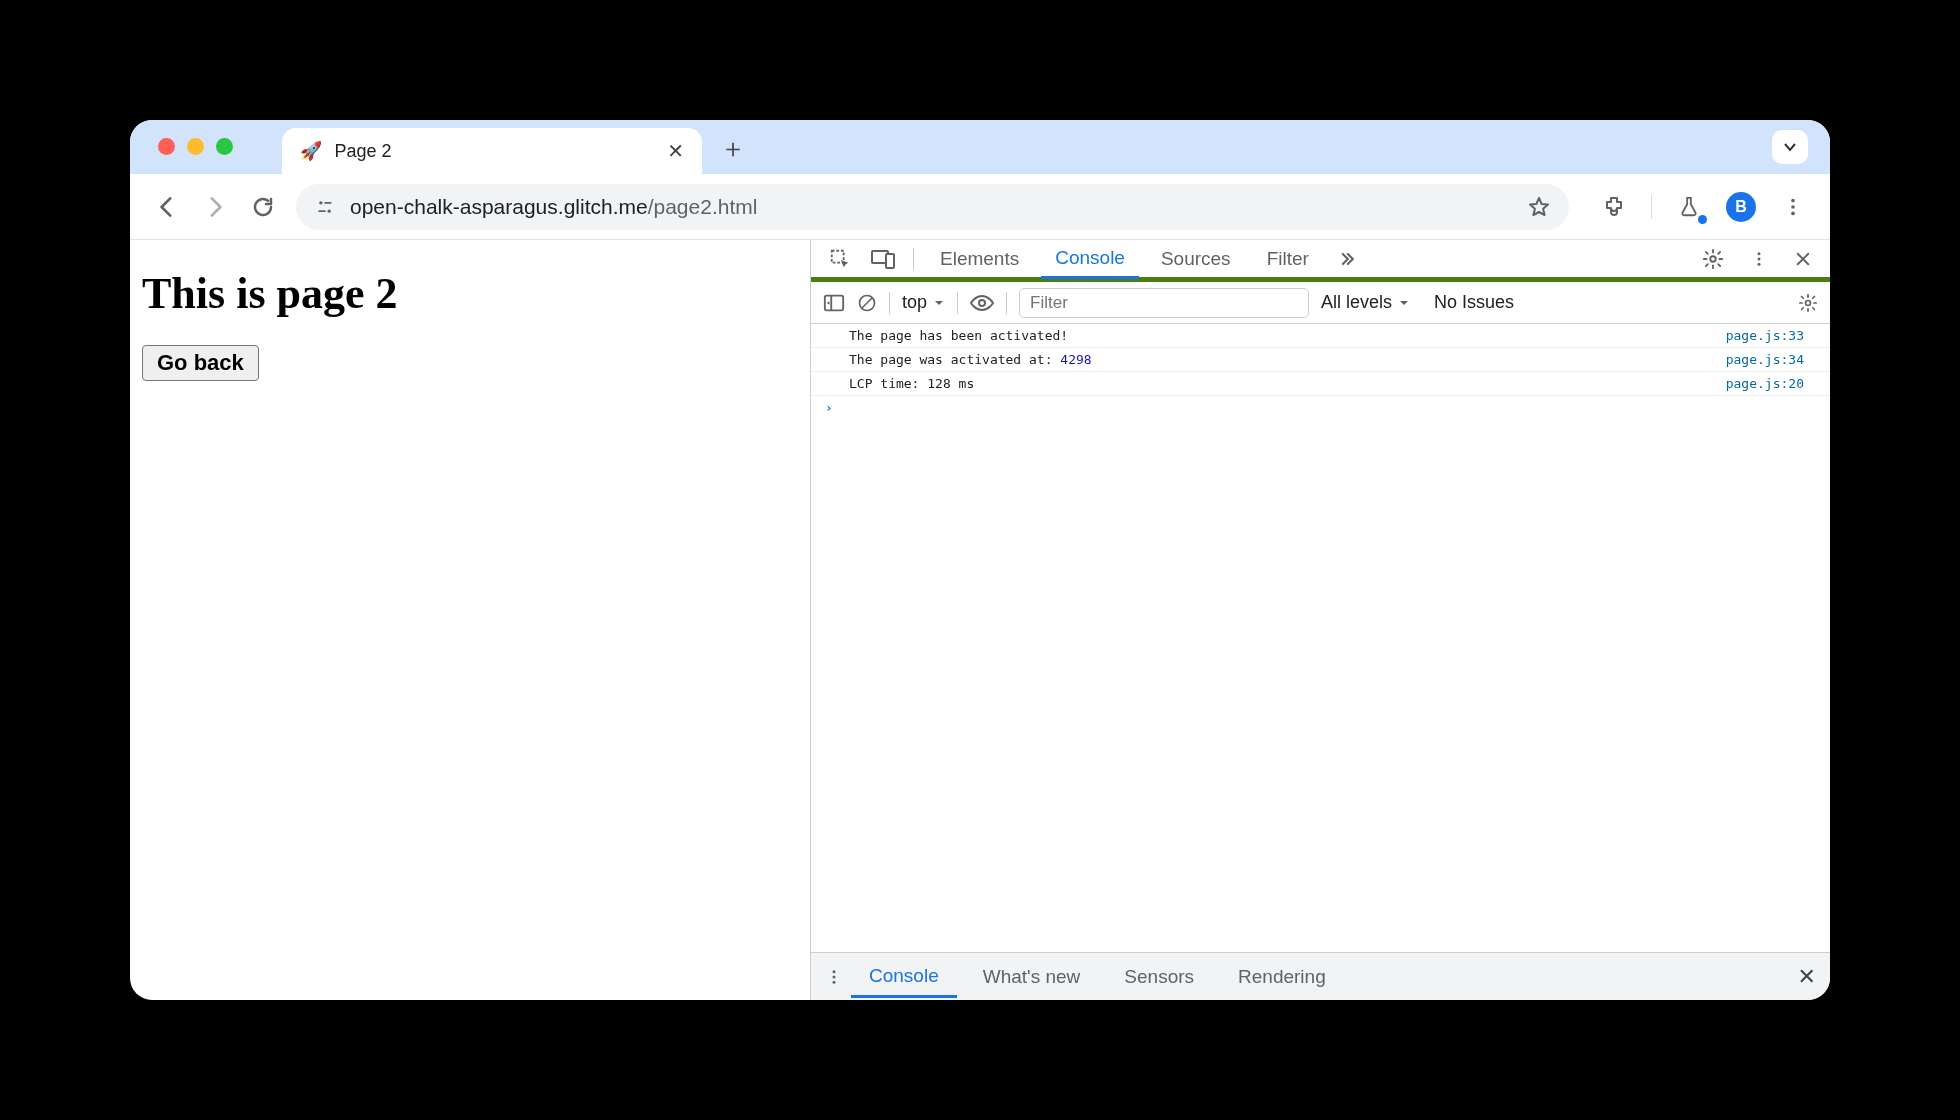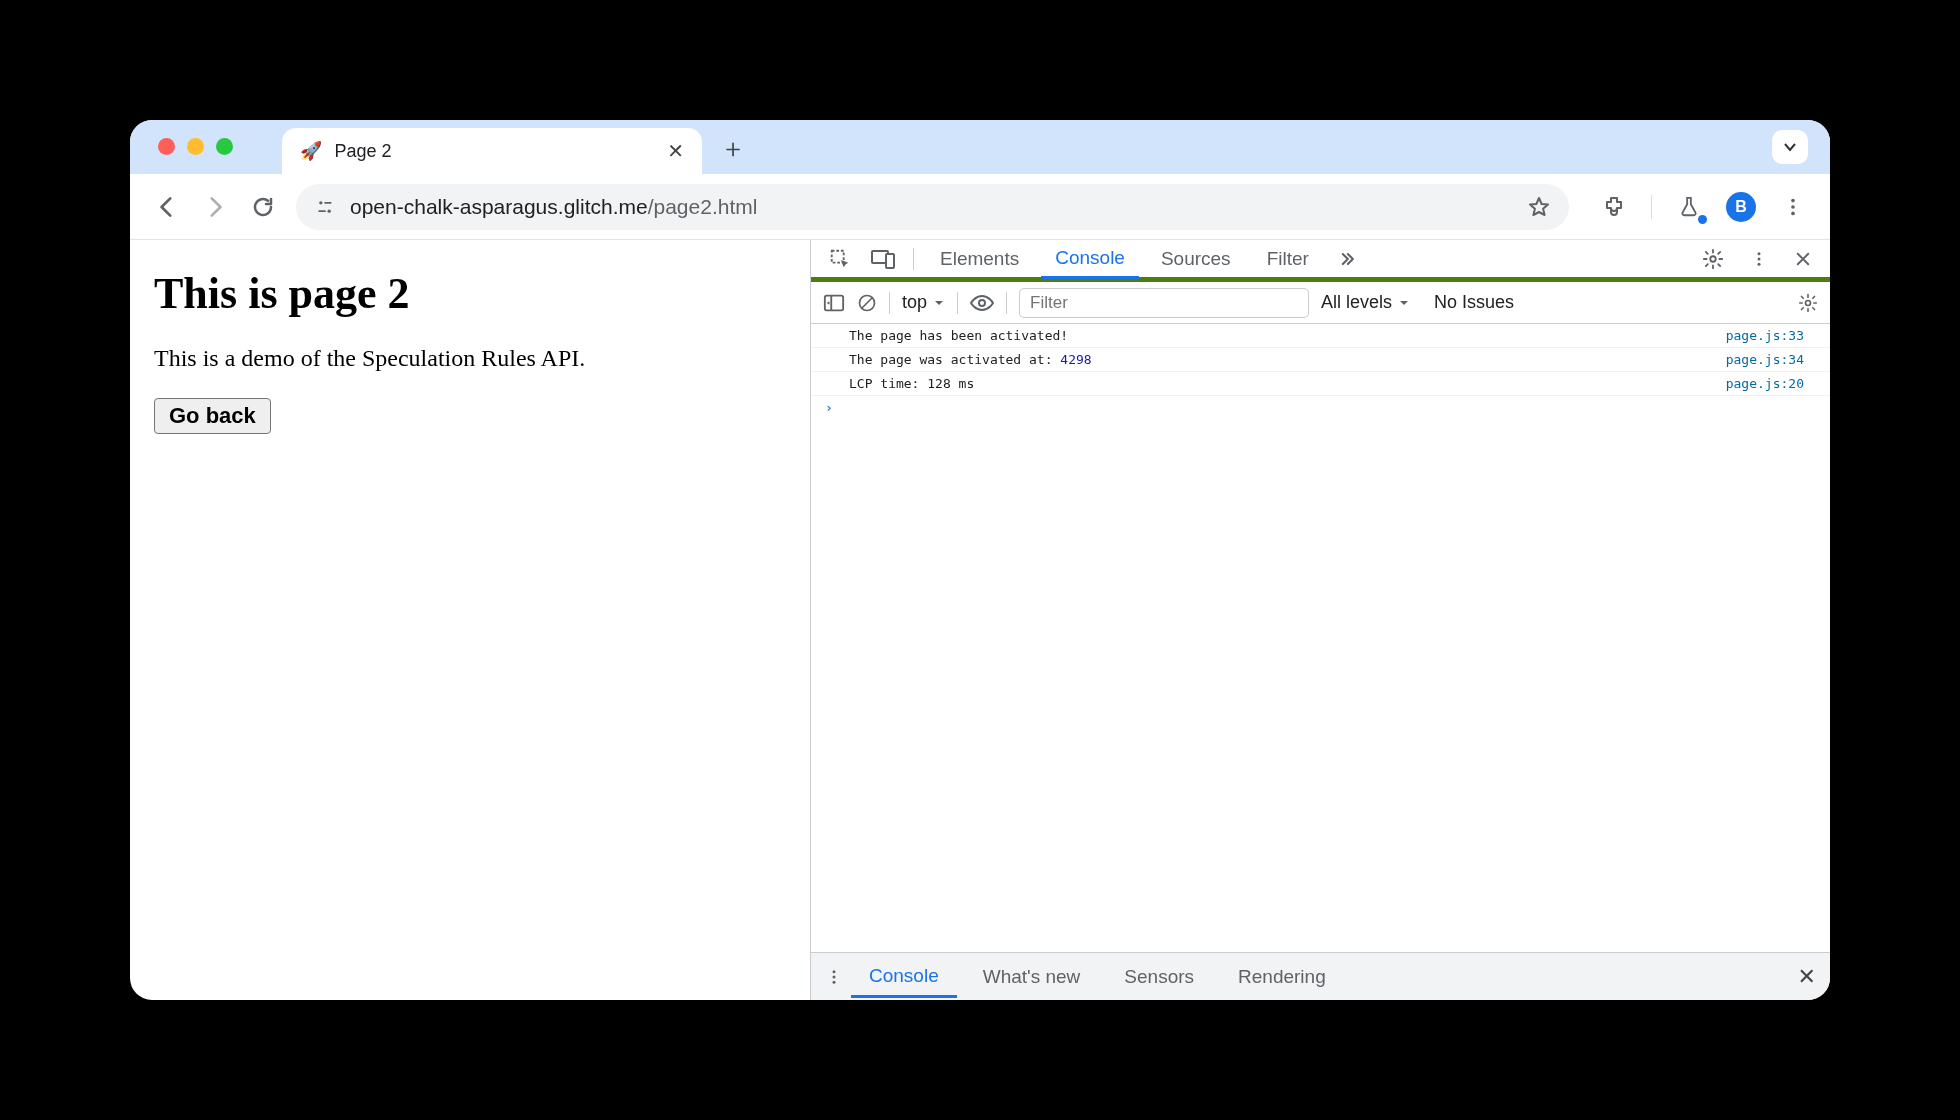--- a/index.html
+++ b/index.html
@@ -72,21 +72,21 @@
   .star { margin-left:auto; color:#5f6368; font-size:22px;}
   .ext { display:flex; align-items:center; gap: 22px; padding-left:12px;}
   .avatar { width:30px; height:30px; border-radius:50%; background:#1a73e8; color:#fff; display:flex; align-items:center; justify-content:center; font-size:16px; font-weight:600;}
   .flask {position:relative;}
   .flask .dot{ position:absolute; bottom:-2px; right:-3px; width:9px; height:9px; background:#1a73e8; border-radius:50%;}
   .divider { width:1px; height:24px; background:#dadce0; }
   .content {
     flex:1; display:flex; min-height:0;
   }
   .page {
-    width: 680px; padding: 28px 12px 12px 24px;
+    width: 680px; padding: 28px 12px 12px 12px;
     font-family: "Times New Roman", Georgia, serif;
   }
   .page h1 { font-size: 44px; font-weight: 700; margin-bottom: 26px; }
   .page p { font-size: 24px; margin-bottom: 26px; }
   .page button {
     font-family: -apple-system, Arial, sans-serif;
     font-size: 22px; padding: 4px 14px;
     background: #efefef; border: 1px solid #767676; border-radius:4px;font-weight:bold;
   }
   .devtools {
@@ -225,21 +225,20 @@
             <circle cx="12" cy="19" r="2" fill="#5f6368"></circle>
           </svg>
       </div>
     </div>
   </div>
 
   <div class="content">
 
     <div class="page">
       <h1>This is page 2</h1>
-      <p>This is a demo of the Speculation Rules API.</p>
       <button>Go back</button>
     </div>
 
     <div class="devtools">
 
       <div class="dt-tabs">
         <span class="dt-btn">
           <svg width="22" height="22" viewBox="0 0 24 24">
               <rect x="3" y="3" width="13" height="13" fill="none" stroke="#5f6368" stroke-width="2" stroke-dasharray="3 2"></rect>
               <path d="M13 13l8 3-3 2-2 3z" fill="#5f6368"></path>

